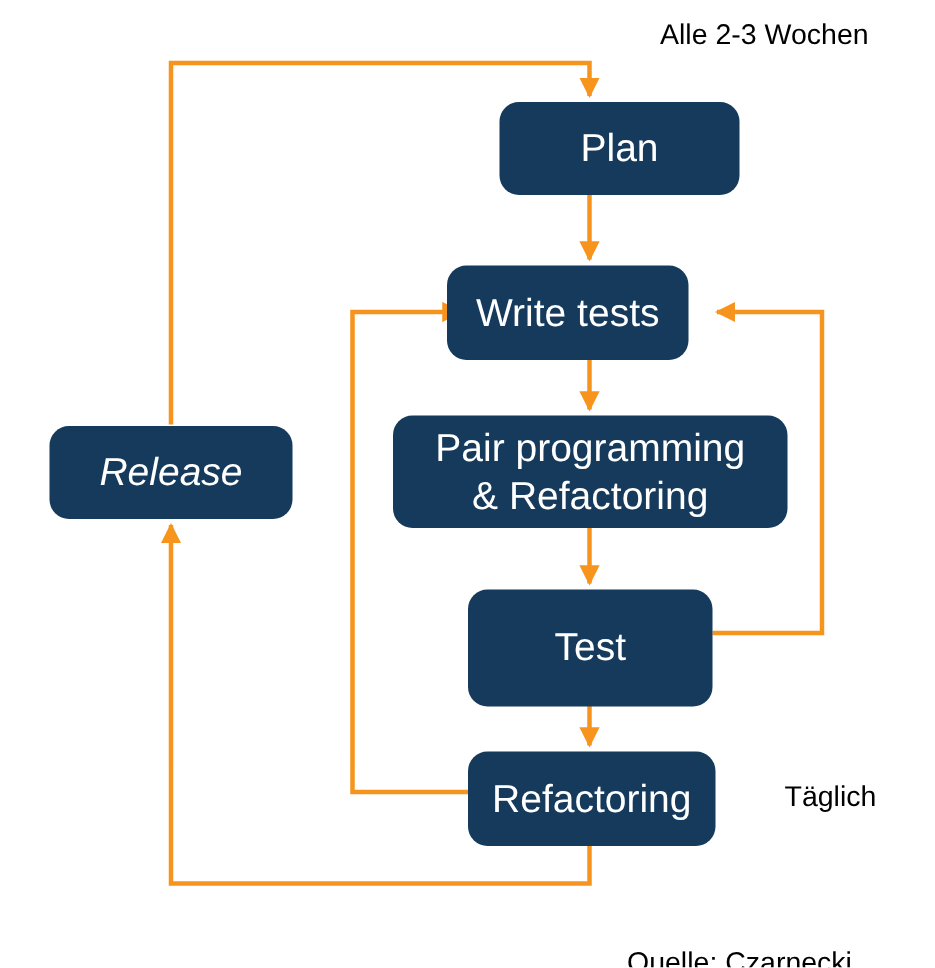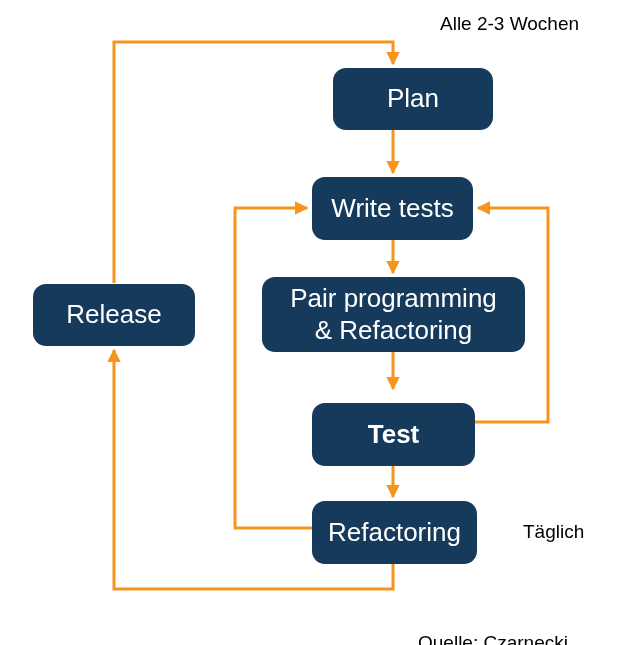--- a/index.html
+++ b/index.html
@@ -33,25 +33,25 @@
     border-radius: 13px;
     display: flex;
     align-items: center;
     justify-content: center;
     font-size: 26px;
     line-height: 1.22;
     text-align: center;
     white-space: pre-line;
   }
   .node-plan        { left: 313px; top:  68px; width: 160px; height: 62px; margin-left: 20px; }
-  .node-write-tests { left: 312px; top: 177px; width: 161px; height: 63px; }
+  .node-write-tests { left: 298px; top: 177px; width: 161px; height: 63px; }
   .node-pair        { left: 262px; top: 277px; width: 263px; height: 75px; }
-  .node-test        { left: 312px; top: 403px; width: 163px; height: 63px; font-weight: bold; }
+  .node-test        { left: 312px; top: 393px; width: 163px; height: 78px; }
   .node-integration { left: 312px; top: 501px; width: 165px; height: 63px; }
-  .node-release     { left:  33px; top: 284px; width: 162px; height: 62px; }
+  .node-release     { left:  33px; top: 284px; width: 162px; height: 62px; font-style: italic; }
 
   .annotation {
     position: absolute;
     color: var(--label-text, #000000);
     font-size: 19px;
     white-space: nowrap;
   }
   .annotation-cycle  { left: 428px; top:  13px; margin-left: 12px; }
   .annotation-daily  { left: 491px; top: 521px; margin-left: 32px; }
   .annotation-source { left: 418px; top: 632px; }

